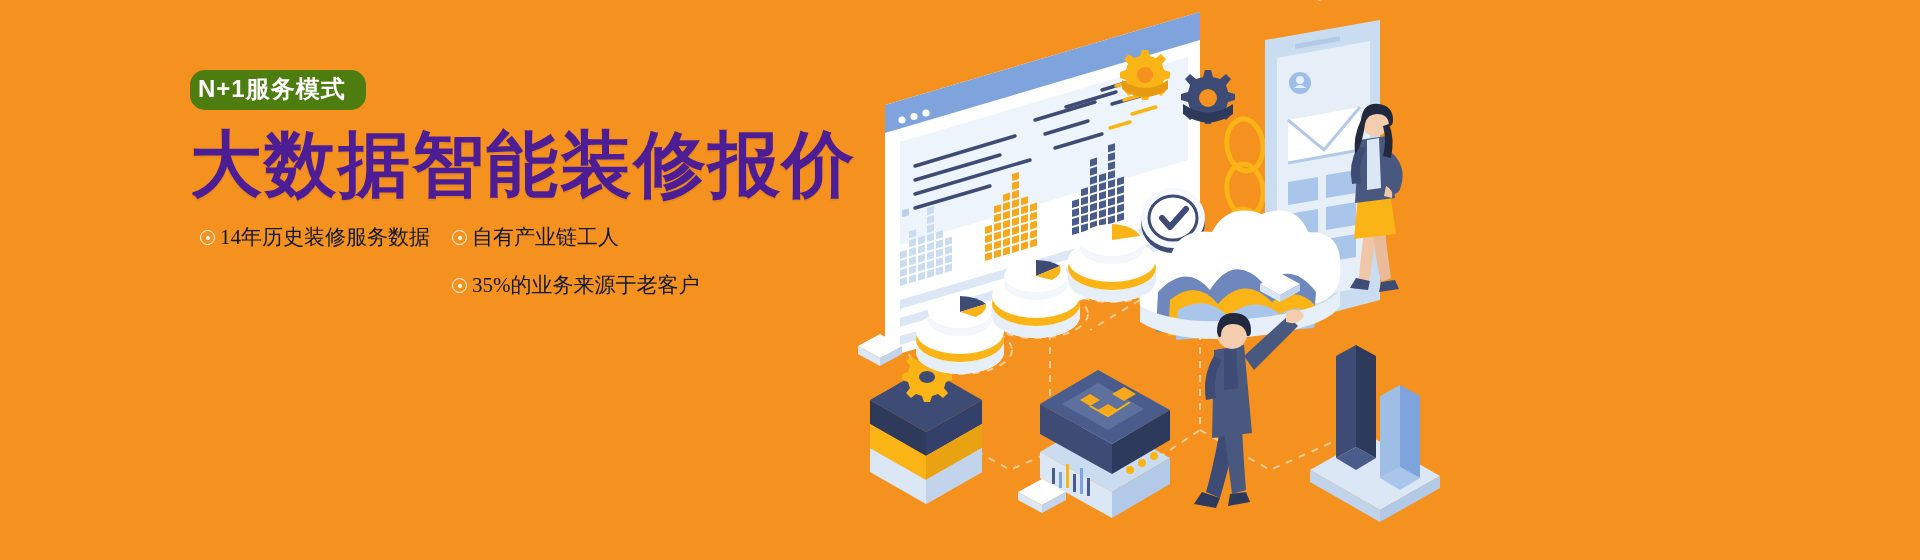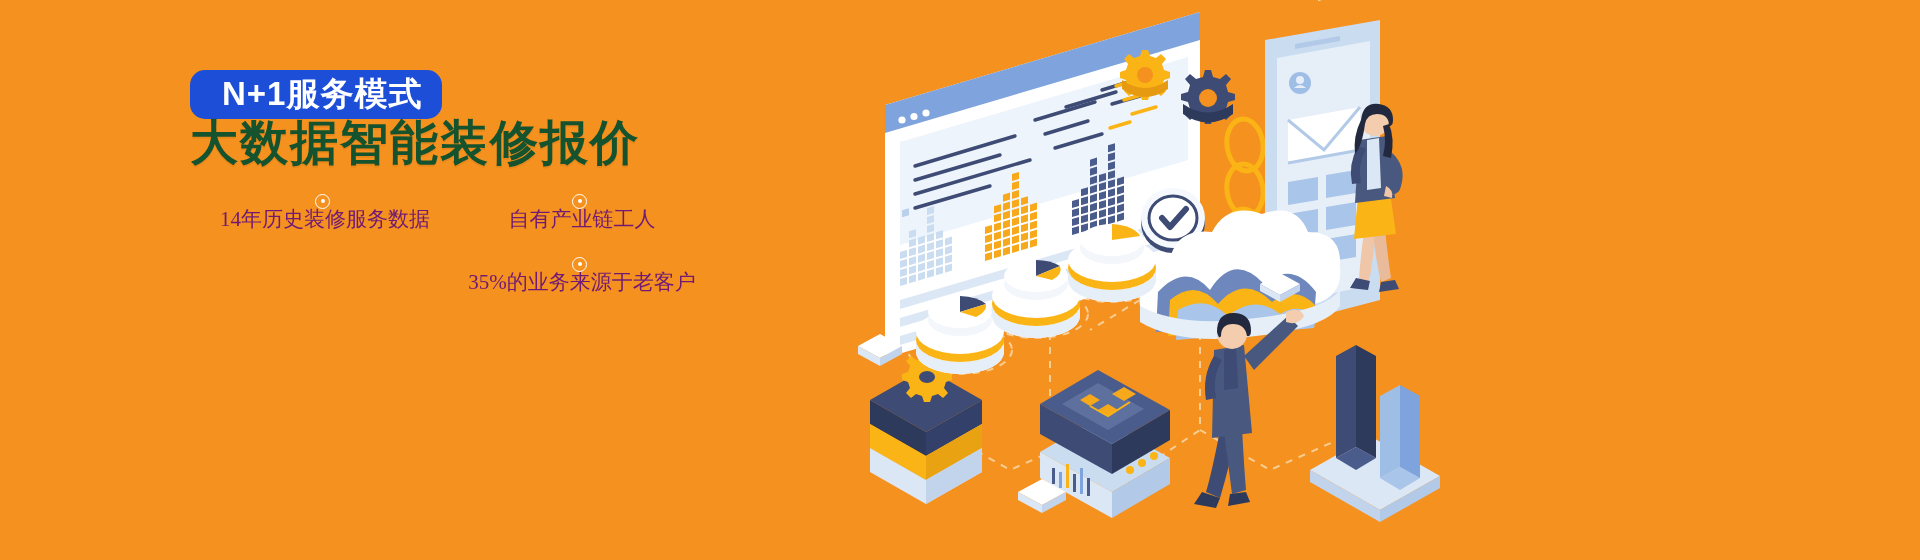--- a/index.html
+++ b/index.html
@@ -8,60 +8,60 @@
     font-family:"Liberation Sans","DejaVu Sans",sans-serif;
     background:#F5911E;
   }
   .banner{position:relative;width:1920px;height:560px;background:#F5911E;overflow:hidden;}
 
   
   .text-block{position:absolute;left:190px;top:70px;width:640px;}
 
   .badge{
     display:inline-block;
-    background:#1d4ed8;
+    background:#4d7c0f;
     color:#ffffff;
-    font-size:33px;
+    font-size:24px;
     font-weight:700;
     letter-spacing:1px;
-    padding:7px 20px 9px 32px;
+    padding:7px 20px 9px 8px;
     border-radius:15px;
     line-height:1;
     white-space:nowrap;
   }
 
   .headline{
-    color:#14532d;
-    font-size:48px;
+    margin-top:18px;
+    color:#4c1d95;
+    font-size:72px;
     font-weight:700;
     letter-spacing:2px;
     line-height:1.02;
     white-space:nowrap;
     text-shadow:0 2px 0 rgba(180,95,10,.18);
   }
 
   .bullets{
     margin-top:26px;
     width:520px;
     position:relative;
   }
   .bullet-col{position:absolute;top:0;}
   .col-left{left:10px;width:250px;}
   .col-right{left:262px;width:260px;}
 
   .bullet{
-    color:#701a75;
+    color:#0f172a;
     font-size:21px;
     font-family:"Liberation Serif","DejaVu Serif",serif;
     line-height:1;
     margin-bottom:27px;
     white-space:nowrap;
     display:flex;
     align-items:center;
-    flex-direction:column;
   }
   .bullet .dot{
     display:inline-block;
     width:13px;height:13px;
     border:1.6px solid #ffffff;
     border-radius:50%;
     position:relative;
     margin-right:5px;
     flex:0 0 auto;
   }

